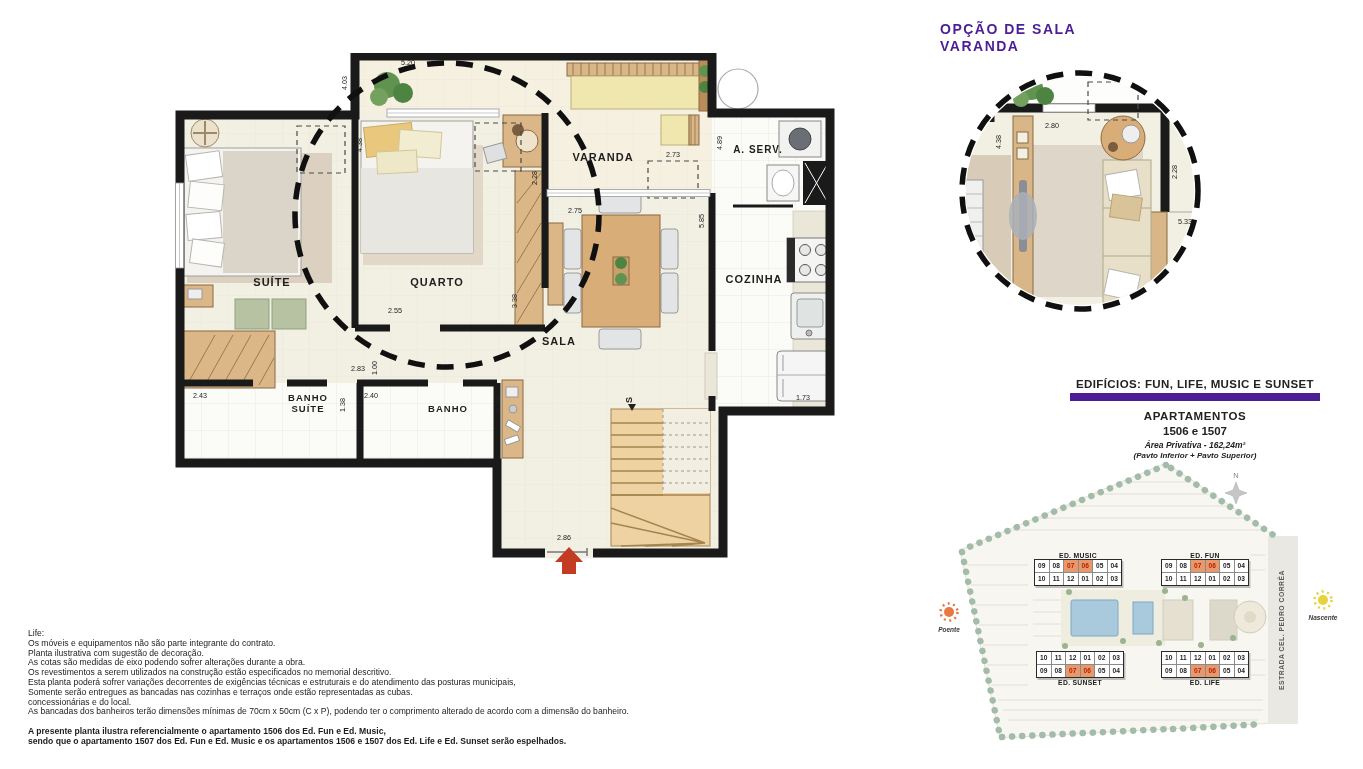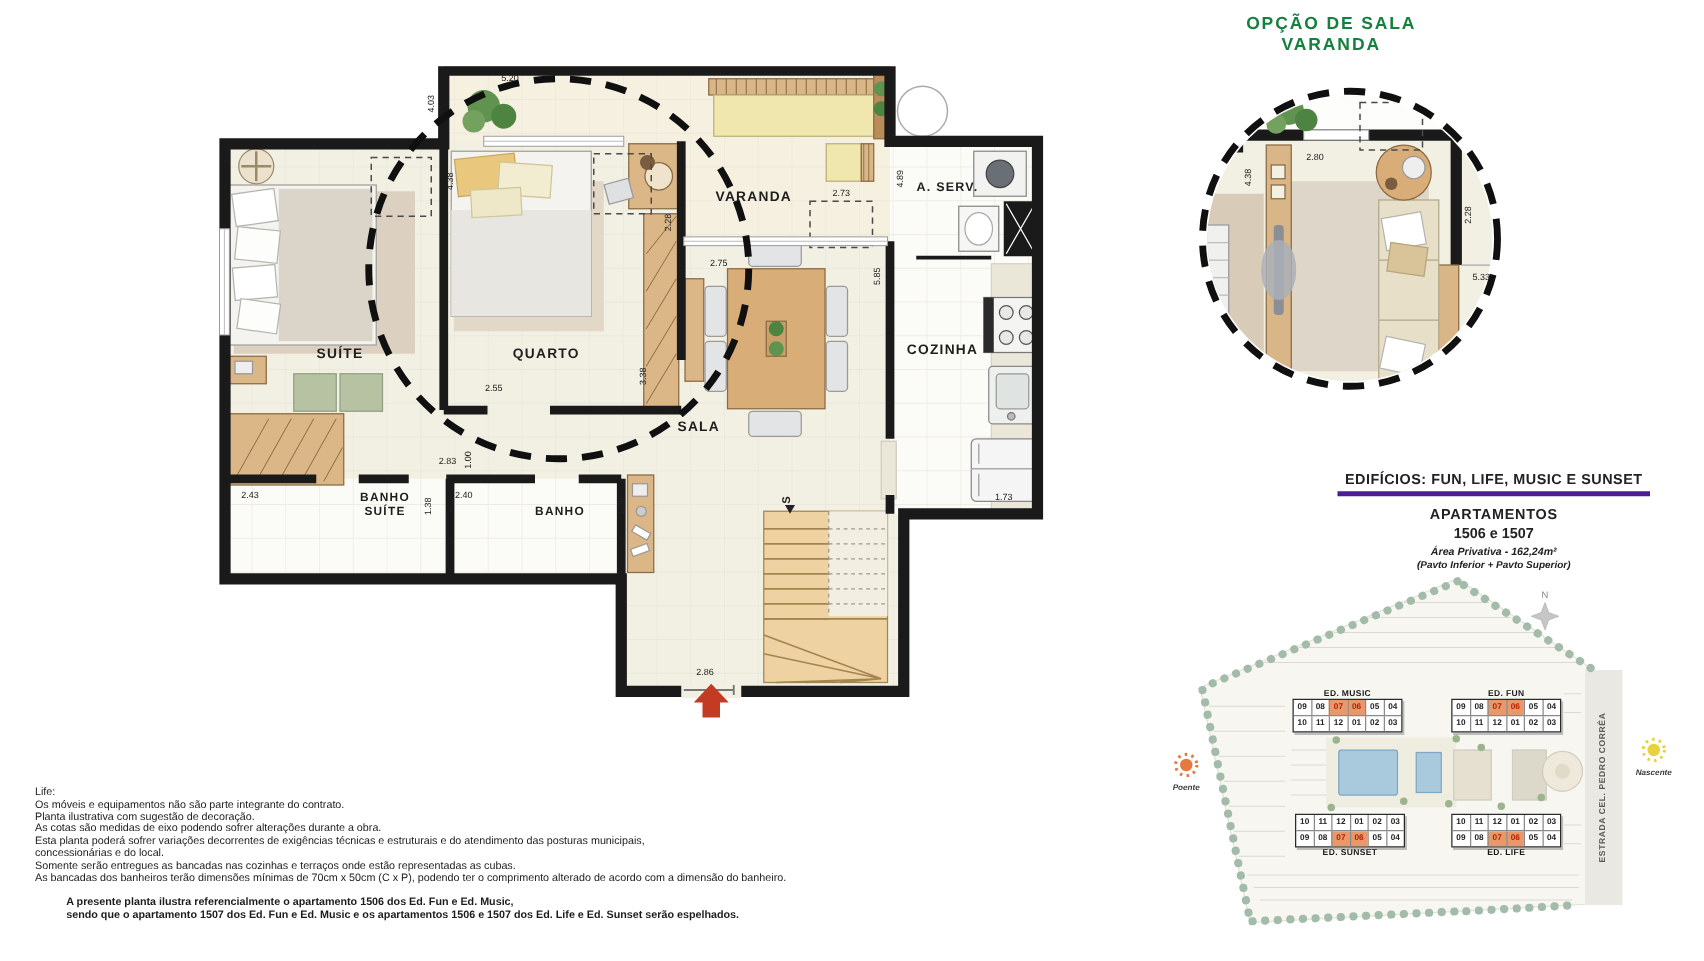--- a/index.html
+++ b/index.html
@@ -2,36 +2,36 @@
 <html><head>
 <meta charset="utf-8">
 <style>
   html,body{margin:0;padding:0;background:#fff;}
   #page{position:relative;width:1363px;height:769px;background:#ffffff;overflow:hidden;
         font-family:"Liberation Sans",sans-serif;color:#222;}
   .abs{position:absolute;}
   svg text{font-family:"Liberation Sans",sans-serif;}
 
   
-  #detail-title{left:940px;top:10px;width:250px;text-align:center;font-weight:bold;
-                font-size:14px;letter-spacing:1.5px;color:#15803d;line-height:17px;}
+  #detail-title{left:940px;top:21px;width:250px;font-weight:bold;
+                font-size:14px;letter-spacing:1.5px;color:#4c1d95;line-height:17px;}
 
   
   #info-block{left:1035px;top:374px;width:320px;text-align:center;color:#222;}
   #info-title{display:inline-block;font-size:11.5px;font-weight:bold;letter-spacing:.4px;
-              padding:0 6px 3px 6px;border-bottom:4px solid #4c1d95;}
+              padding:0 6px 3px 6px;border-bottom:8px solid #4c1d95;}
   #info-l1{margin-top:9px;font-size:11.5px;font-weight:bold;letter-spacing:.6px;}
   #info-l2{margin-top:3px;font-size:11.5px;font-weight:bold;}
   #info-l3{margin-top:3px;font-size:8.5px;font-weight:bold;font-style:italic;}
   #info-l4{margin-top:1px;font-size:8px;font-weight:bold;font-style:italic;}
 
   
   #notes{left:28px;top:629px;width:640px;font-size:8.6px;line-height:9.8px;color:#1c1c1c;}
   #notes .nline{white-space:nowrap;}
-  #notes .bold-block{margin-top:10px;font-weight:bold;margin-left:25px;}
+  #notes .bold-block{margin-top:10px;font-weight:bold;}
 
   
   #site{left:933px;top:460px;width:414px;height:302px;}
   #site svg{position:absolute;left:0;top:0;}
   .bldg{position:absolute;width:86px;background:#fff;border:1px solid #2a2a2a;
         box-shadow:1.5px 2px 0 rgba(120,120,120,.45);}
   .bldg-name{position:absolute;left:-10px;right:-10px;text-align:center;font-size:6.8px;
              font-weight:bold;letter-spacing:.3px;color:#1a1a1a;white-space:nowrap;}
   .bldg-name.above{bottom:100%;margin-bottom:1.5px;}
   .bldg-name.below{top:100%;margin-top:1.5px;}
@@ -419,23 +419,24 @@
         </div>
       <div class="bldg-name below">ED. LIFE</div>
     </div>
   </div>
 
   <div class="abs" id="notes">
     <div class="nline">Life:</div>
     <div class="nline">Os móveis e equipamentos não são parte integrante do contrato.</div>
     <div class="nline">Planta ilustrativa com sugestão de decoração.</div>
     <div class="nline">As cotas são  medidas  de  eixo podendo sofrer alterações durante a obra.</div>
+    <div class="nline">Os revestimentos a serem utilizados na construção estão especificados no memorial descritivo.</div>
     <div class="nline">Esta planta poderá sofrer variações decorrentes de exigências técnicas e estruturais e do atendimento das posturas municipais,</div>
+    <div class="nline">Somente serão entregues as bancadas nas cozinhas e terraços onde estão representadas as cubas.</div>
     <div class="nline">concessionárias e do local.</div>
-    <div class="nline">Somente serão entregues as bancadas nas cozinhas e terraços onde estão representadas as cubas.</div>
     <div class="nline">As bancadas dos banheiros terão dimensões mínimas de 70cm x 50cm (C x P), podendo ter o comprimento alterado de acordo com a dimensão do banheiro.</div>
     <div class="bold-block">
       <div class="nline">A presente planta ilustra referencialmente o apartamento 1506 dos Ed. Fun e Ed. Music,</div>
       <div class="nline">sendo que o apartamento 1507 dos Ed. Fun e Ed. Music e os apartamentos 1506 e 1507 dos Ed. Life e Ed. Sunset serão espelhados.</div>
     </div>
   </div>
 
 </div>
 
 </body></html>

